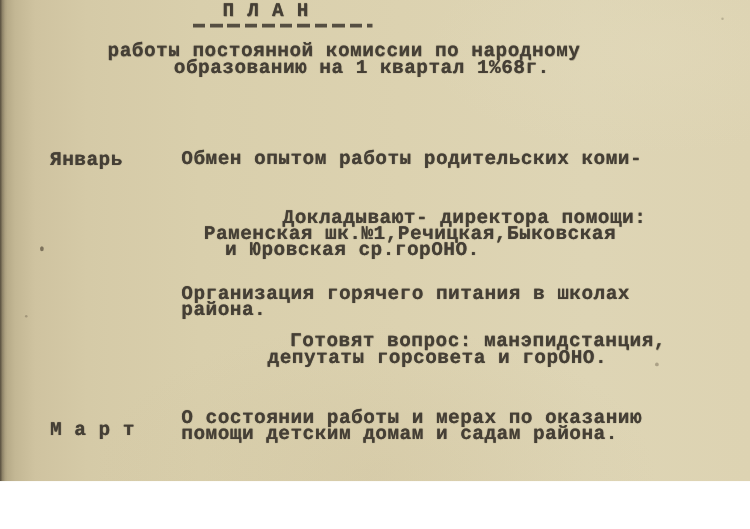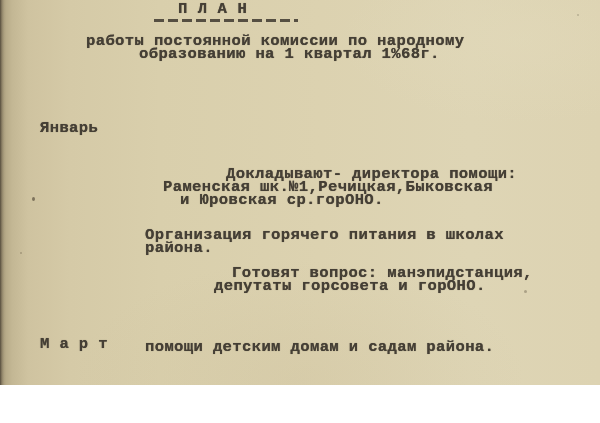--- a/index.html
+++ b/index.html
@@ -47,30 +47,32 @@
 
 <div class="page">
   <div class="edge"></div>
 
   <div class="tw title" style="left:178px;top:1px">П Л А Н</div>
   <div class="dashline" style="left:154px;top:19px;width:144px"></div>
   <div class="tw" style="left:86px;top:33px">работы постоянной комиссии по народному</div>
   <div class="tw" style="left:139px;top:46px">образованию на 1 квартал 1%68г.</div>
 
   <div class="tw" style="left:40px;top:120px">Январь</div>
+  <div class="tw" style="left:145px;top:119px">Обмен опытом работы родительских коми-</div>
   <div class="tw" style="left:226px;top:166px">Докладывают- директора помощи:</div>
   <div class="tw" style="left:163px;top:179px">Раменская шк.№1,Речицкая,Быковская</div>
   <div class="tw" style="left:180px;top:192px">и Юровская ср.горОНО.</div>
 
   <div class="tw" style="left:145px;top:227px">Организация горячего питания в школах</div>
   <div class="tw" style="left:232px;top:265px">Готовят вопрос: манэпидстанция,</div>
   <div class="tw" style="left:145px;top:240px">района.</div>
   <div class="tw" style="left:214px;top:278px">депутаты горсовета и горОНО.</div>
 
   <div class="tw" style="left:40px;top:336px">М а р т</div>
+  <div class="tw" style="left:145px;top:326px">О состоянии работы и мерах по оказанию</div>
   <div class="tw" style="left:145px;top:339px">помощи детским домам и садам района.</div>
   <div class="tw" style="left:316px;top:394px">детских домов.</div>
   <div class="solidline" style="left:424px;top:409px;width:32px"></div>
 
   <div class="speck" style="left:32px;top:197px;width:3px;height:4px"></div>
   <div class="speck" style="left:20px;top:252px;width:2px;height:2px;opacity:.5"></div>
   <div class="speck" style="left:524px;top:290px;width:3px;height:3px;opacity:.55"></div>
   <div class="speck" style="left:577px;top:14px;width:2px;height:2px;opacity:.4"></div>
 </div>
 

